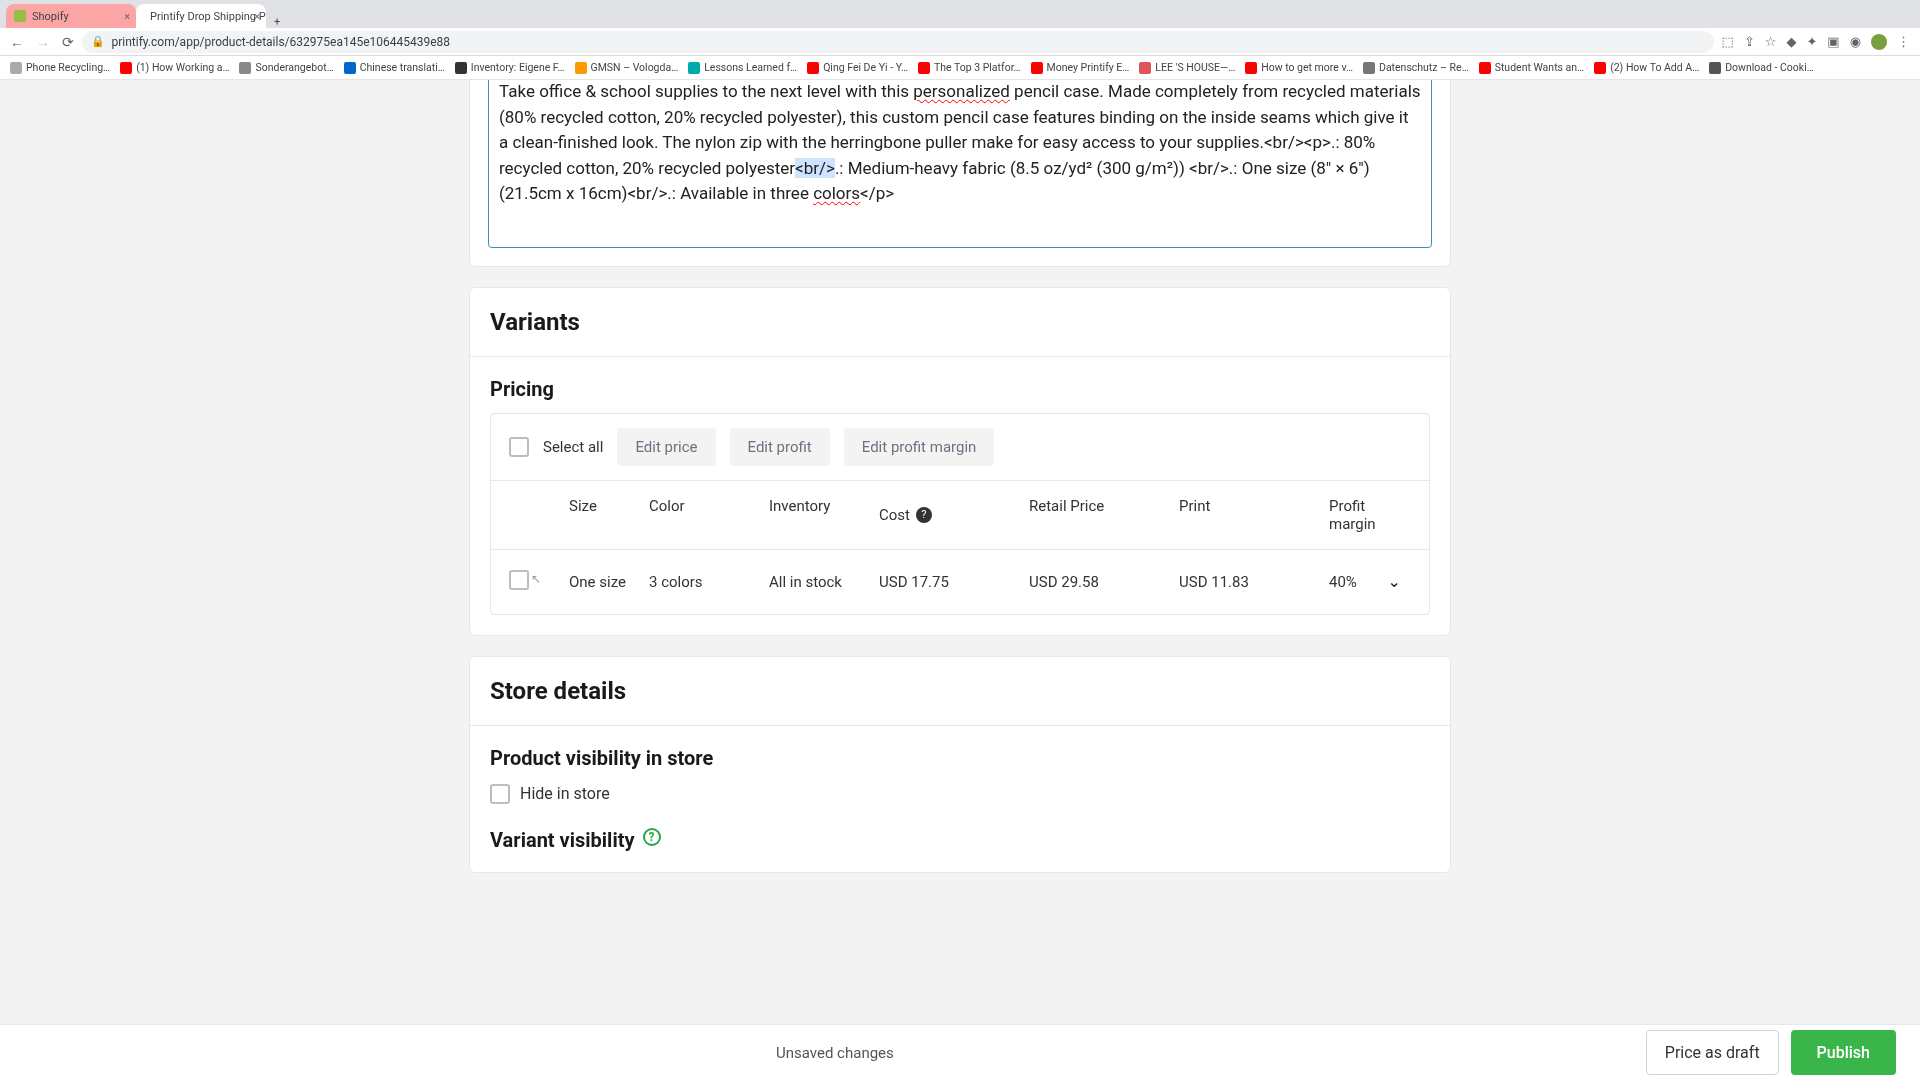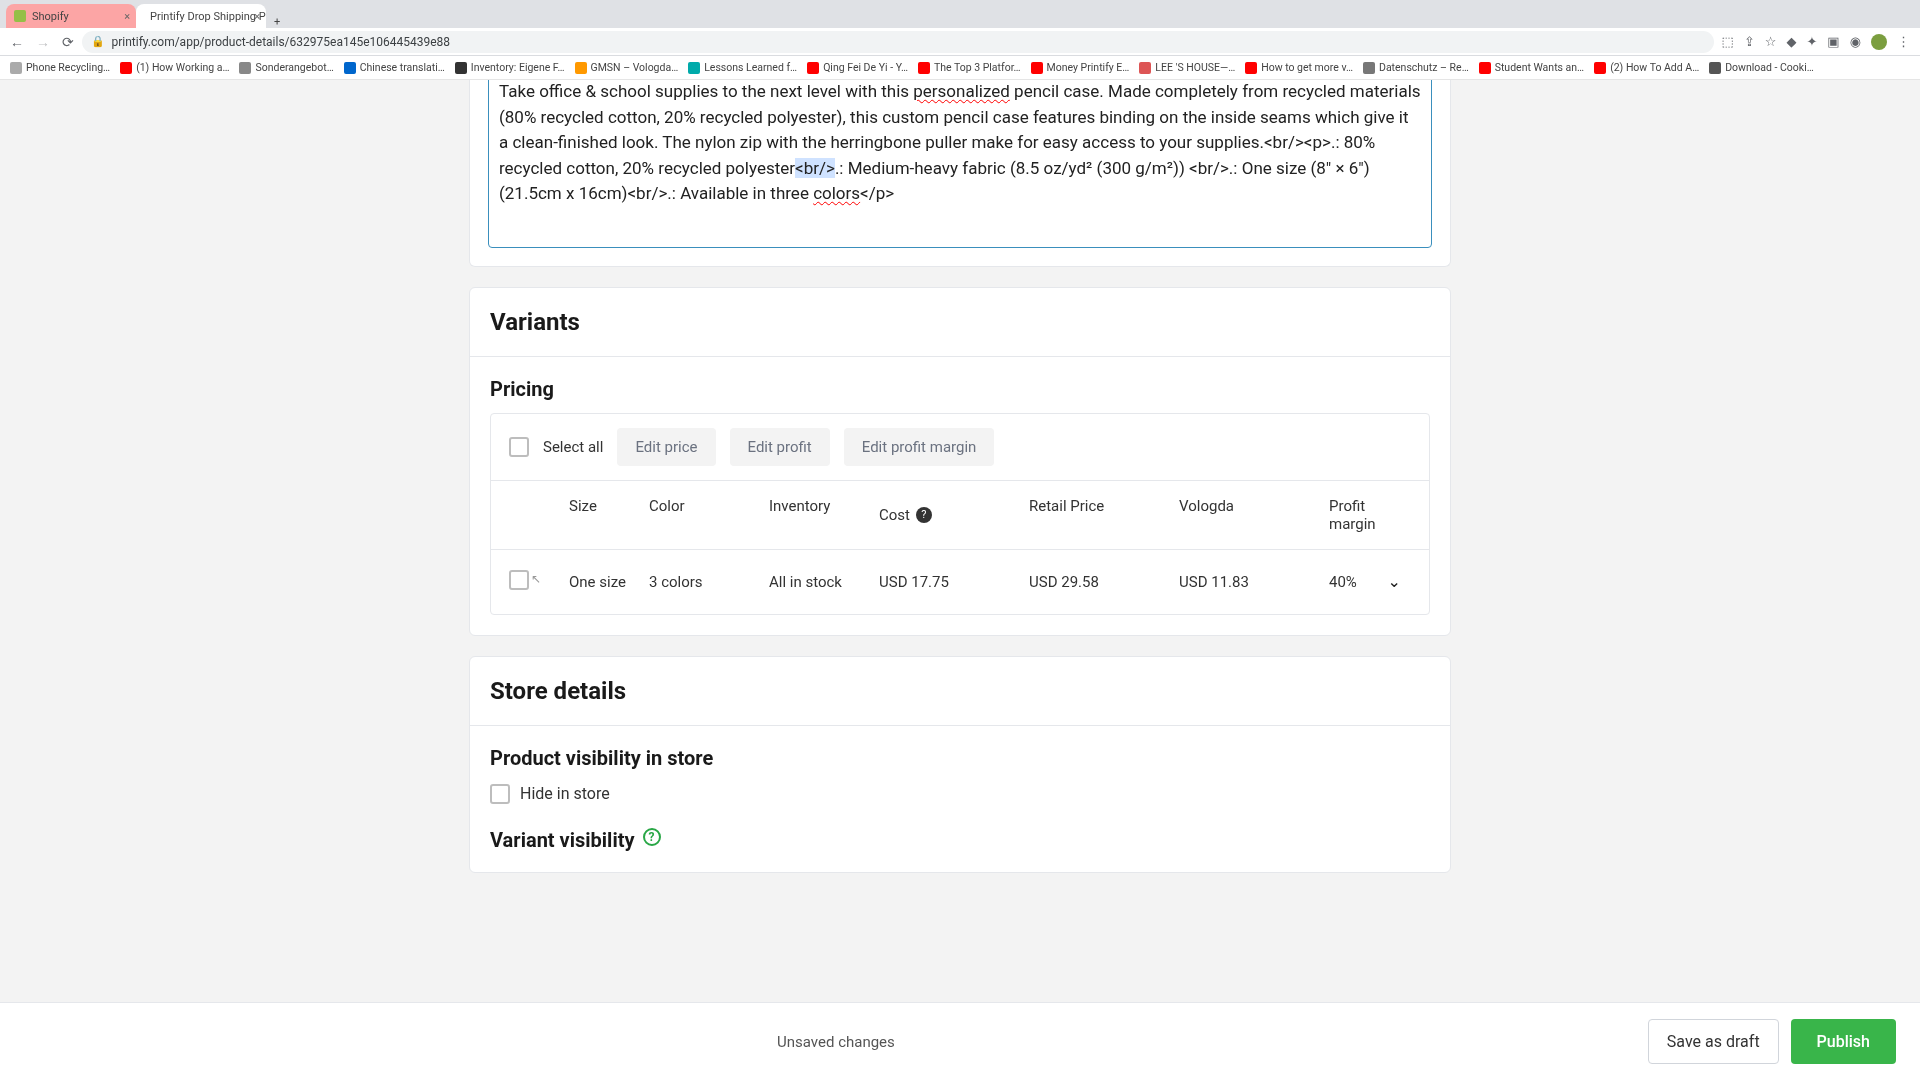--- a/index.html
+++ b/index.html
@@ -52,21 +52,21 @@
 .trow { display:grid; grid-template-columns: 60px 80px 120px 110px 150px 150px 150px 1fr; padding: 20px 18px; font-size:15px; color:#333; align-items:center;}
 .trow .chkwrap { position:relative;}
 .trow .point { position:absolute; left:22px; top:2px; font-size:12px; color:#999;}
 .chev { margin-left:auto; margin-right:10px; color:#222; font-size:16px;}
 
 .hideline { display:flex; align-items:center; gap:10px; font-size:16px; color:#333; margin-top:14px;}
 .varvis { display:flex; align-items:flex-start; gap:8px; margin-top:24px; font-size:20px; font-weight:700; color:#1a1a1a;}
 .helpcirc { width:18px; height:18px; border:2px solid #29a746; border-radius:50%; color:#29a746; font-size:12px; display:inline-flex; align-items:center; justify-content:center;}
 
 
-.footer { position:absolute; left:0; right:0; bottom:0; height:78px; background:#fff; border-top:1px solid #e5e7eb; display:flex; align-items:center; padding: 4px 24px;}
+.footer { position:absolute; left:0; right:0; bottom:0; height:56px; background:#fff; border-top:1px solid #e5e7eb; display:flex; align-items:center; padding: 4px 24px;}
 .footer .status { flex:1; text-align:center; color:#555; font-size:15px;}
 .footer .actions { display:flex; gap:12px;}
 .btn-sec { background:#fff; border:1px solid #d1d5db; border-radius:4px; padding:12px 18px; font-size:16px; color:#333;}
 .btn-pri { background:#39b54a; border:none; border-radius:4px; padding:12px 26px; font-size:16px; color:#fff; font-weight:500;}
 </style>
 </head>
 <body>
 
 <div class="tabbar">
   <div class="tab">
@@ -202,21 +202,21 @@
         <div class="thead">
           <span></span>
           <span>Size</span>
           <span>Color</span>
           <span>Inventory</span>
           <span class="cost">
               <span>Cost</span>
               <span class="qmark">?</span>
             </span>
           <span>Retail Price</span>
-          <span>Vologda</span>
+          <span>Print</span>
           <span>Profit margin</span>
         </div>
 
         <div class="trow">
           <span class="chkwrap"><span class="chk"></span><span class="point">↖</span></span>
           <span>One size</span>
           <span>3 colors</span>
           <span>All in stock</span>
           <span>USD 17.75</span>
           <span>USD 29.58</span>
@@ -245,17 +245,17 @@
           <span class="helpcirc">?</span>
         </div>
       </div>
     </div>
 
   </div>
 
   <div class="footer">
     <div class="status">Unsaved changes</div>
     <div class="actions">
-      <button class="btn-sec">Save as draft</button>
+      <button class="btn-sec">Price as draft</button>
       <button class="btn-pri">Publish</button>
     </div>
   </div>
 </div>
 
 </body></html>

